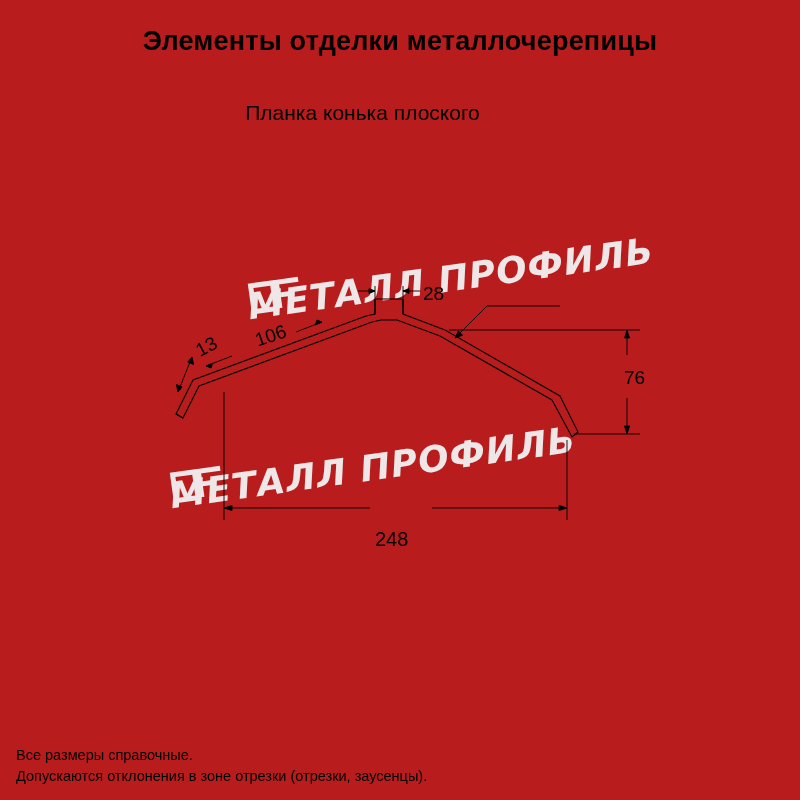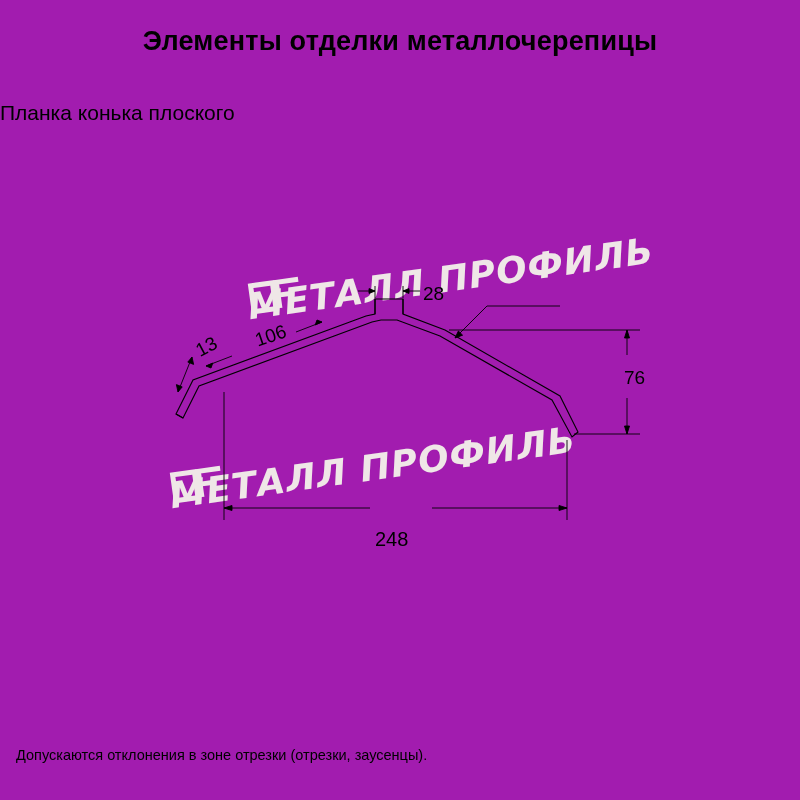--- a/index.html
+++ b/index.html
@@ -4,21 +4,21 @@
 <style>
   html, body {
     margin: 0;
     padding: 0;
     background: #ffffff;
   }
   #page {
     position: relative;
     width: 800px;
     height: 800px;
-    background: #a21caf;
+    background: #b91c1c;
     overflow: hidden;
     font-family: "Liberation Sans", sans-serif;
     color: #000000;
   }
 
   
   .title-main {
     position: absolute;
     top: 26px;
     left: 0;
@@ -27,21 +27,21 @@
     font-size: 27px;
     font-weight: bold;
     letter-spacing: 0.2px;
     color: #000;
   }
   .title-sub {
     position: absolute;
     top: 101px;
     left: 0;
     width: 725px;
-    text-align: left;
+    text-align: center;
     font-size: 21px;
     color: #000;
   }
   .title-code {
     position: absolute;
     top: 140px;
     left: 0;
     width: 800px;
     text-align: center;
     font-size: 21px;
@@ -227,16 +227,17 @@
   </svg>
 
   <div class="dim dim-13">13</div>
   <div class="dim dim-106">106</div>
   <div class="dim dim-28">28</div>
   <div class="dim dim-76">76</div>
   <div class="dim dim-248">248</div>
 
 
   <div class="footnotes">
+    <div>Все размеры справочные.</div>
     <div>Допускаются отклонения в зоне отрезки (отрезки, заусенцы).</div>
   </div>
 
 </div>
 
 </body></html>

